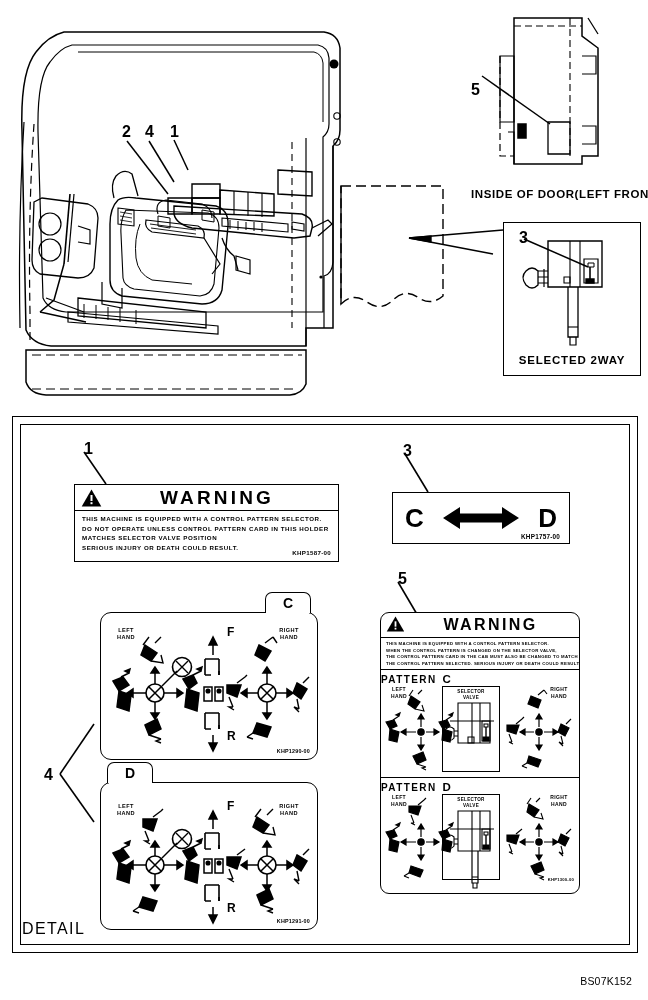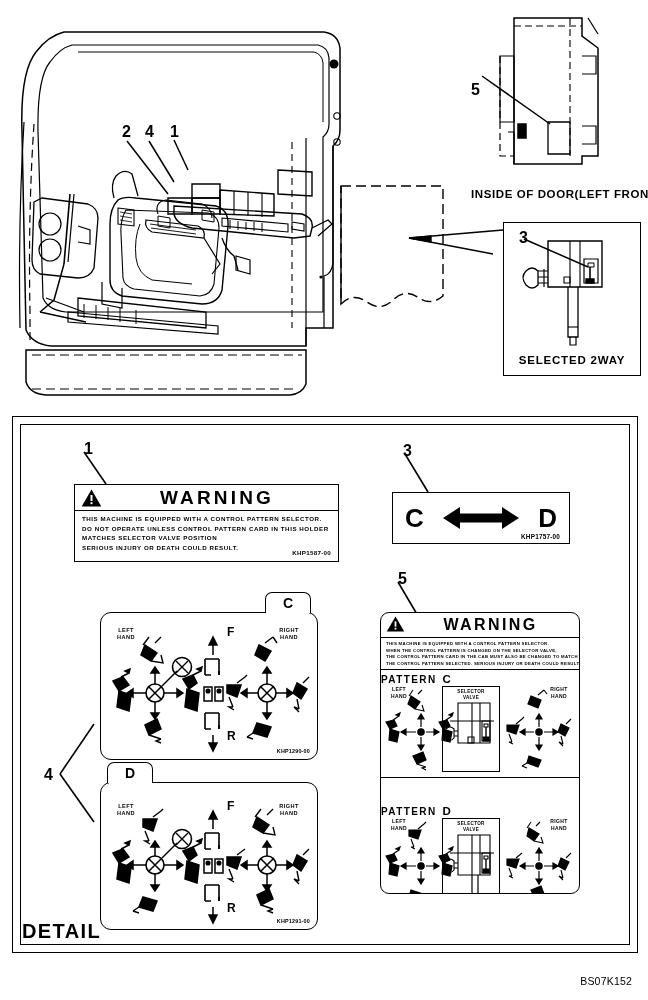--- a/index.html
+++ b/index.html
@@ -116,42 +116,42 @@
   #decal-5 .wtitle{
     flex:1;text-align:center;font-size:16px;font-weight:bold;letter-spacing:2.4px;
     line-height:16px;
   }
   #decal-5 .body{padding:3px 5px 2px 5px;border-bottom:1.2px solid #000;}
   #decal-5 .body p{
     margin:0 0 .5px 0;font-size:4.3px;font-weight:bold;letter-spacing:.32px;
     line-height:6px;white-space:nowrap;
   }
   .pattern-sec{position:relative;height:107px;border-bottom:1.2px solid #000;}
-  .pattern-sec.last{border-bottom:none;margin-top:24px;}
+  .pattern-sec.last{border-bottom:none;}
   .pattern-title{
     position:absolute;left:0;top:3px;width:100%;text-align:left;
     font-size:10px;font-weight:bold;letter-spacing:1.4px;
   }
   .pattern-title .ltr{font-size:11.5px;margin-left:6px;}
   .sv-box{
     position:absolute;left:61px;top:16px;width:58px;height:86px;
     border:1.1px solid #000;box-sizing:border-box;background:#fff;
   }
   .sv-lbl{
     position:absolute;left:0;top:2px;width:100%;text-align:center;
     font-size:4.6px;font-weight:bold;letter-spacing:.3px;line-height:6px;
   }
   .deck-pn{
     position:absolute;right:5px;bottom:3px;font-size:4.2px;font-weight:bold;
     letter-spacing:.2px;
   }
 
   
   #footer-detail{
-    position:absolute;left:22px;top:920px;font-size:20px;font-weight:bold;
+    position:absolute;left:22px;top:920px;font-size:16px;font-weight:normal;
     letter-spacing:1.4px;
   }
   #footer-code{
     position:absolute;right:16px;top:975px;font-size:10.5px;letter-spacing:.2px;
   }
 </style>
 </head>
 <body>
 
 <div class="page">

